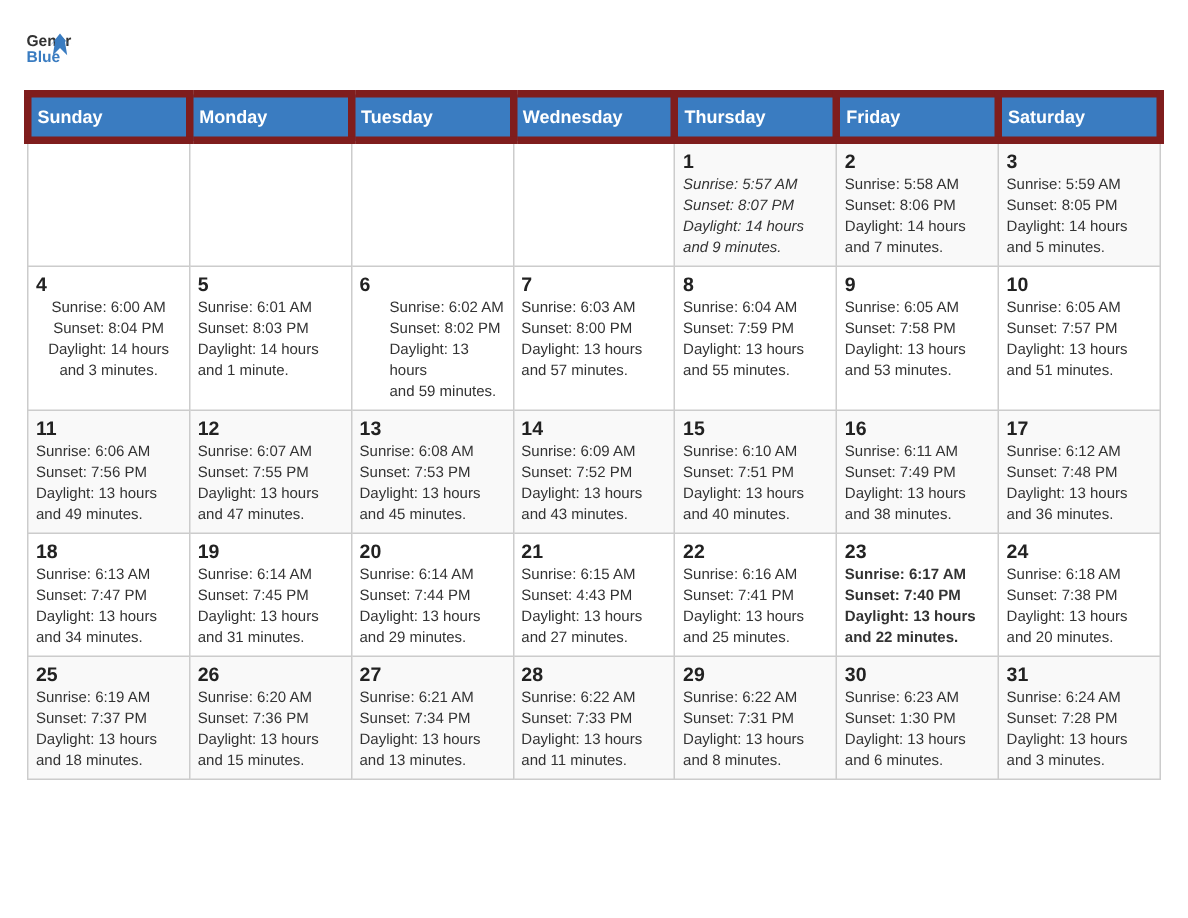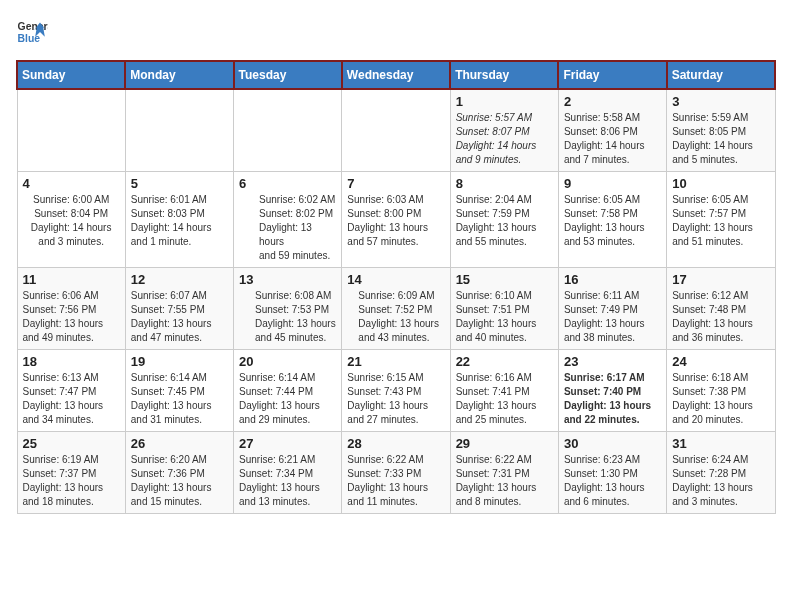--- a/index.html
+++ b/index.html
@@ -40,21 +40,21 @@
       border-collapse: collapse;
       font-size: 11px;
     }
     thead tr th {
       background: #3a7cc1;
       color: #fff;
       padding: 6px 4px;
       text-align: left;
       font-size: 12px;
       font-weight: bold;
-      border: 2px solid #7f1d1d;
+      border: 5px solid #7f1d1d;
     }
     tbody tr td {
       border: 1px solid #ccc;
       vertical-align: top;
       padding: 4px 5px;
       width: calc(100% / 7);
       min-height: 75px;
       background: #fff;
     }
     tbody tr:nth-child(odd) td { background: #f9f9f9; }
@@ -153,21 +153,21 @@
         </td>
         <td>
           <span class="day-num">7</span>
           <div class="day-info" style="white-space: pre-line;">Sunrise: 6:03 AM
 Sunset: 8:00 PM
 Daylight: 13 hours
 and 57 minutes.</div>
         </td>
         <td>
           <span class="day-num">8</span>
-          <div class="day-info" style="white-space: pre-line;">Sunrise: 2:04 AM
+          <div class="day-info" style="white-space: pre-line;">Sunrise: 6:04 AM
 Sunset: 7:59 PM
 Daylight: 13 hours
 and 55 minutes.</div>
         </td>
         <td>
           <span class="day-num">9</span>
           <div class="day-info" style="white-space: pre-line;">Sunrise: 6:05 AM
 Sunset: 7:58 PM
 Daylight: 13 hours
 and 53 minutes.</div>
@@ -190,28 +190,28 @@
         </td>
         <td>
           <span class="day-num">12</span>
           <div class="day-info" style="white-space: pre-line;">Sunrise: 6:07 AM
 Sunset: 7:55 PM
 Daylight: 13 hours
 and 47 minutes.</div>
         </td>
         <td>
           <span class="day-num">13</span>
-          <div class="day-info" style="white-space: pre-line; margin-left: 16px;">Sunrise: 6:08 AM
+          <div class="day-info" style="white-space: pre-line;">Sunrise: 6:08 AM
 Sunset: 7:53 PM
 Daylight: 13 hours
 and 45 minutes.</div>
         </td>
         <td>
           <span class="day-num">14</span>
-          <div class="day-info" style="white-space: pre-line; margin-left: 11px;">Sunrise: 6:09 AM
+          <div class="day-info" style="white-space: pre-line;">Sunrise: 6:09 AM
 Sunset: 7:52 PM
 Daylight: 13 hours
 and 43 minutes.</div>
         </td>
         <td>
           <span class="day-num">15</span>
           <div class="day-info" style="white-space: pre-line;">Sunrise: 6:10 AM
 Sunset: 7:51 PM
 Daylight: 13 hours
 and 40 minutes.</div>
@@ -249,21 +249,21 @@
         <td>
           <span class="day-num">20</span>
           <div class="day-info" style="white-space: pre-line;">Sunrise: 6:14 AM
 Sunset: 7:44 PM
 Daylight: 13 hours
 and 29 minutes.</div>
         </td>
         <td>
           <span class="day-num">21</span>
           <div class="day-info" style="white-space: pre-line;">Sunrise: 6:15 AM
-Sunset: 7:43 PM
+Sunset: 4:43 PM
 Daylight: 13 hours
 and 27 minutes.</div>
         </td>
         <td>
           <span class="day-num">22</span>
           <div class="day-info" style="white-space: pre-line;">Sunrise: 6:16 AM
 Sunset: 7:41 PM
 Daylight: 13 hours
 and 25 minutes.</div>
         </td>

